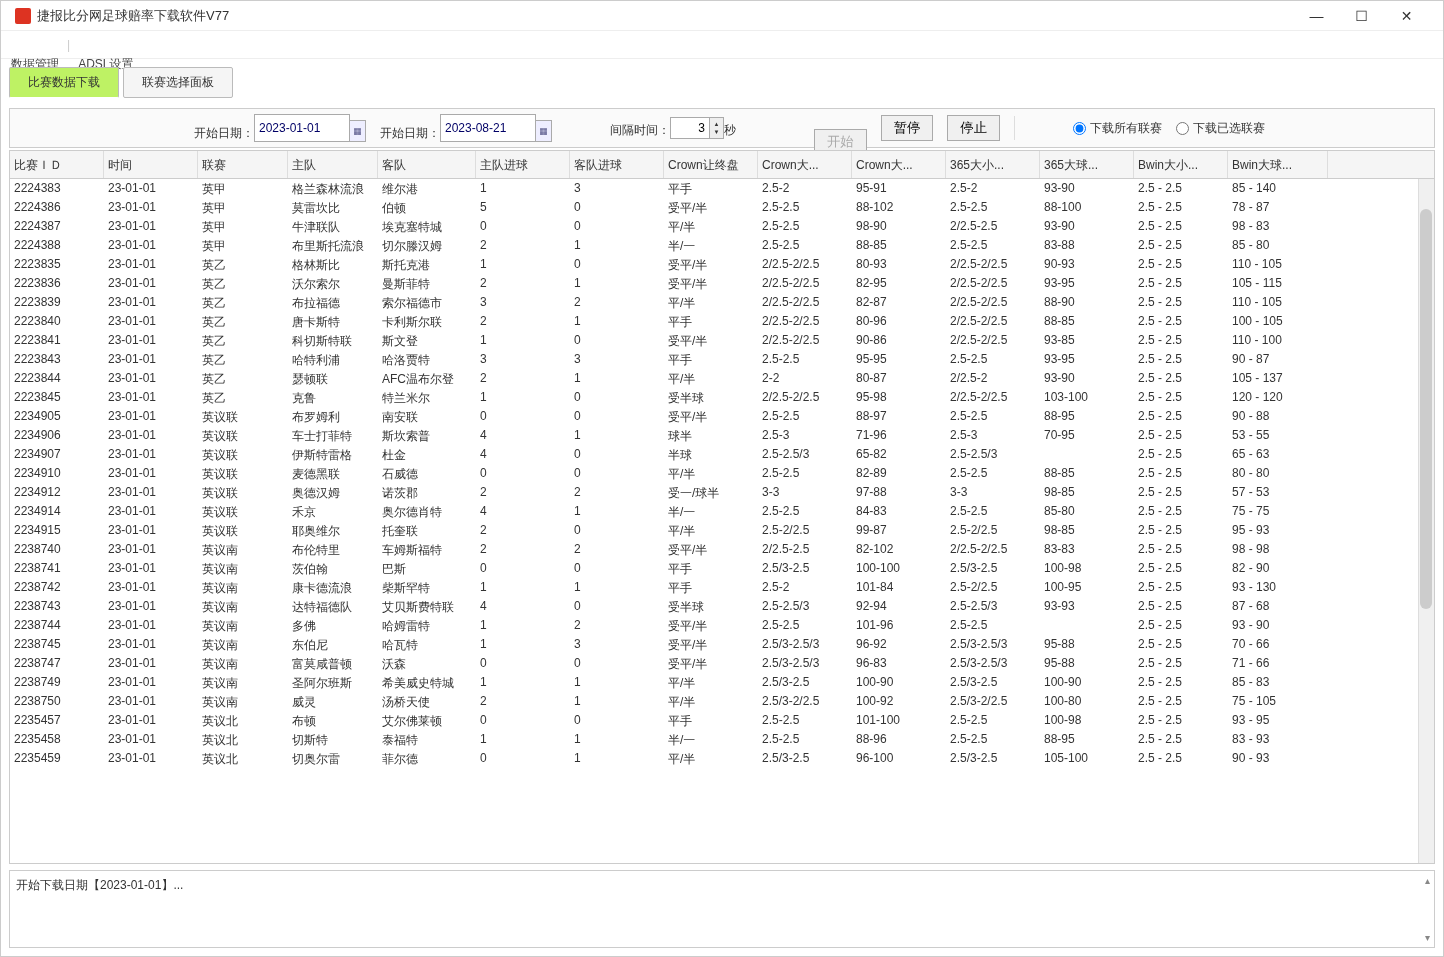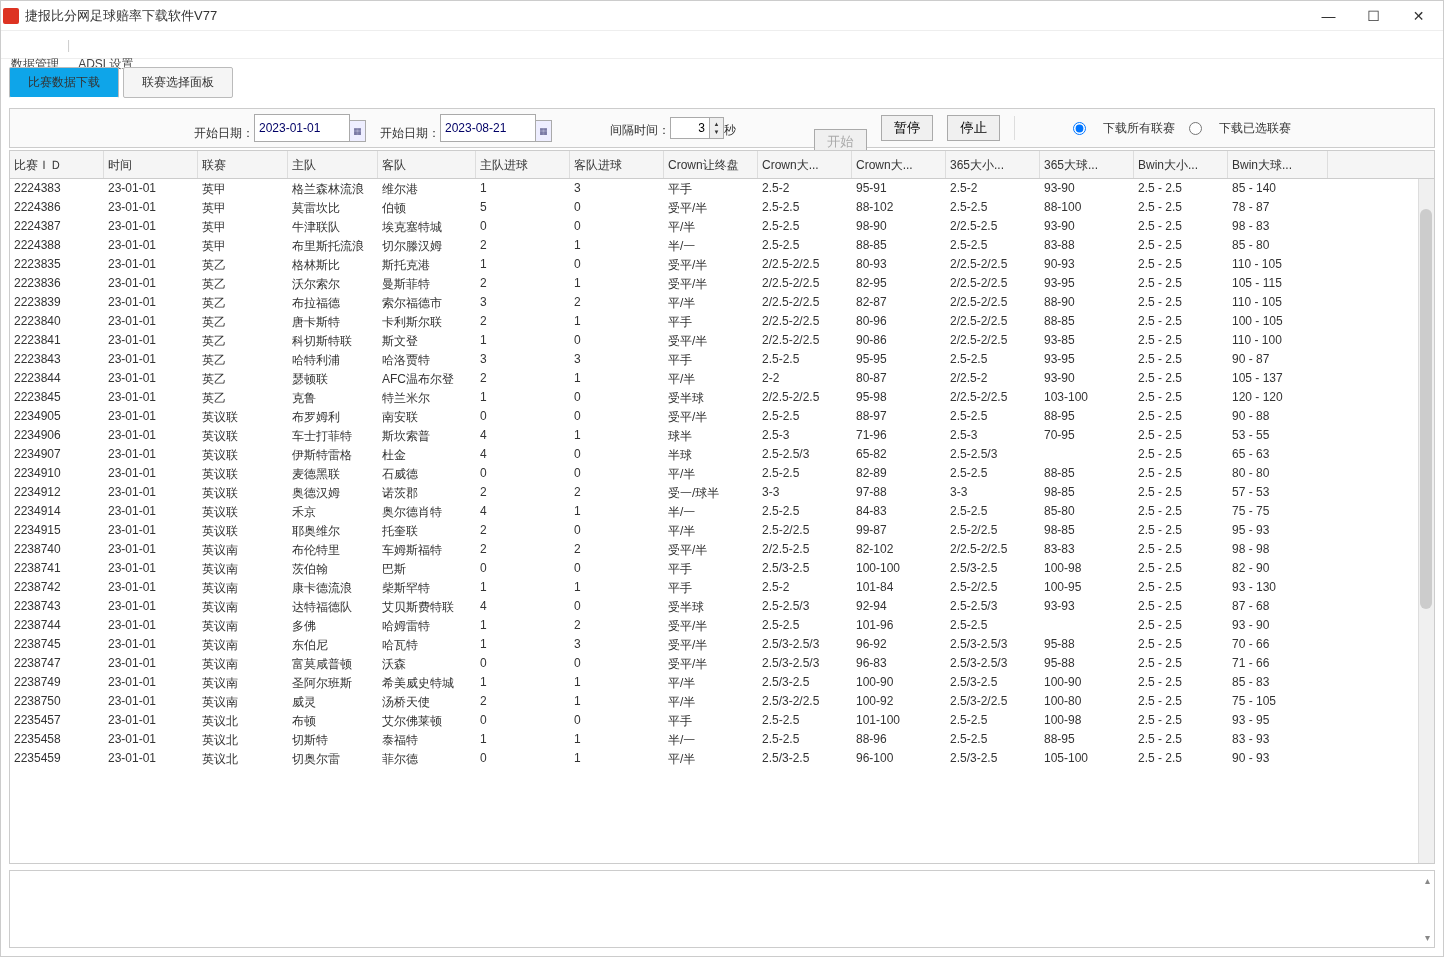--- a/index.html
+++ b/index.html
@@ -1,43 +1,43 @@
 <!DOCTYPE html>
 <html><head>
 <meta charset="utf-8">
 <style>
 * { margin: 0; padding: 0; box-sizing: border-box; font-family: "Microsoft YaHei", Arial, sans-serif; }
 body { background: #fff; font-size: 12px; color: #333; overflow: hidden; }
 .window { width: 1444px; height: 957px; border: 1px solid #ccc; background: #fff; display: flex; flex-direction: column; }
-.titlebar { height: 30px; display: flex; align-items: center; padding: 0 2px; background: #fff; border-bottom: 1px solid #eee; }
+.titlebar { height: 30px; display: flex; align-items: center; padding: 0 14px; background: #fff; border-bottom: 1px solid #eee; }
 .titlebar .icon { width: 16px; height: 16px; background: #d32; margin-right: 6px; border-radius: 2px; }
 .titlebar .title { flex: 1; font-size: 13px; }
 .titlebar .winbtns { display: flex; }
 .titlebar .winbtn { width: 45px; height: 28px; display: flex; align-items: center; justify-content: center; font-size: 14px; cursor: pointer; }
 
 .menubar { height: 28px; display: flex; align-items: center; padding: 0 10px; border-bottom: 1px solid #eee; gap: 8px; }
 .menubar .menuitem { color: #444; cursor: pointer; margin-top: 40px; }
 .menubar .sep { color: #ccc; }
 
 .content { flex: 1; padding: 8px; display: flex; flex-direction: column; overflow: hidden; }
 .tabs { display: flex; }
 .tab { padding: 6px 18px; border: 1px solid #bbb; background: #f5f5f5; cursor: pointer; margin-right: 4px; border-radius: 2px; }
-.tab.active { background: #0ea5e9; border-bottom: 1px solid #fff; }
+.tab.active { background: #bef264; border-bottom: 1px solid #fff; }
 
 .toolbar { margin-top: 10px; height: 40px; border: 1px solid #ccc; display: flex; align-items: center; padding: 0 10px; gap: 14px; background: #fafafa; }
 .toolbar .group { display: flex; align-items: flex-end; gap: 0; }
 .toolbar label { font-size: 12px; }
 .date-input { width: 96px; height: 22px; border: 1px solid #aaa; padding: 13px 4px; font-size: 12px; color: #006; background: #fff; }
 .date-pick { width: 16px; height: 22px; border: 1px solid #aaa; border-left: none; background: #eef; display: inline-flex; align-items: center; justify-content: center; font-size: 9px; color: #558; }
 .num-input { width: 40px; height: 22px; border: 1px solid #aaa; padding: 0 4px; font-size: 12px; text-align: right; background: #fff; }
 .spinner { width: 14px; height: 22px; border: 1px solid #aaa; border-left: none; background: #eee; display: flex; flex-direction: column; justify-content: center; }
 .spinner div { font-size: 6px; text-align: center; line-height: 8px; }
 .btn { padding: 3px 12px; border: 1px solid #aaa; background: #f0f0f0; cursor: pointer; }
 .btn:disabled { color: #aaa; margin-top: 28px; }
-.radio-wrap { display: flex; align-items: center; gap: 17px; }
+.radio-wrap { display: flex; align-items: center; gap: 4px; }
 .vsep { width: 1px; height: 24px; background: #ddd; }
 
 .table-wrap { flex: 1; margin-top: 2px; border: 1px solid #ccc; overflow: hidden; position: relative; display: flex; flex-direction: column; }
 .table-header { display: flex; background: #f5f5f5; border-bottom: 1px solid #ccc; height: 28px; }
 .table-header .th { padding: 6px 4px; border-right: 1px solid #ddd; font-size: 12px; white-space: nowrap; overflow: hidden; text-overflow: ellipsis; }
 .table-body { flex: 1; overflow-y: scroll; overflow-x: hidden; }
 .table-body .tr { display: flex; height: 19px; }
 .table-body .td { padding: 2px 4px; font-size: 12px; white-space: nowrap; overflow: hidden; }
 .scrollbar-track { position: absolute; right: 0; top: 28px; bottom: 0; width: 16px; background: #f0f0f0; border-left: 1px solid #ddd; }
 .scrollbar-thumb { position: absolute; right: 2px; width: 12px; background: #ccc; border-radius: 6px; }
@@ -631,18 +631,19 @@
             <div class="td c12">2.5 - 2.5</div>
             <div class="td c13">90 - 93</div>
           </div>
         </div>
       <div class="scrollbar-track">
         <div class="scrollbar-thumb" style="top:30px;height:400px"></div>
       </div>
     </div>
 
     <div class="log-area">
+      <div>开始下载日期【2023-01-01】...</div>
       <div class="log-scroll-up">▴</div>
       <div class="log-scroll-down">▾</div>
     </div>
 
   </div>
 </div>
 
 </body></html>

